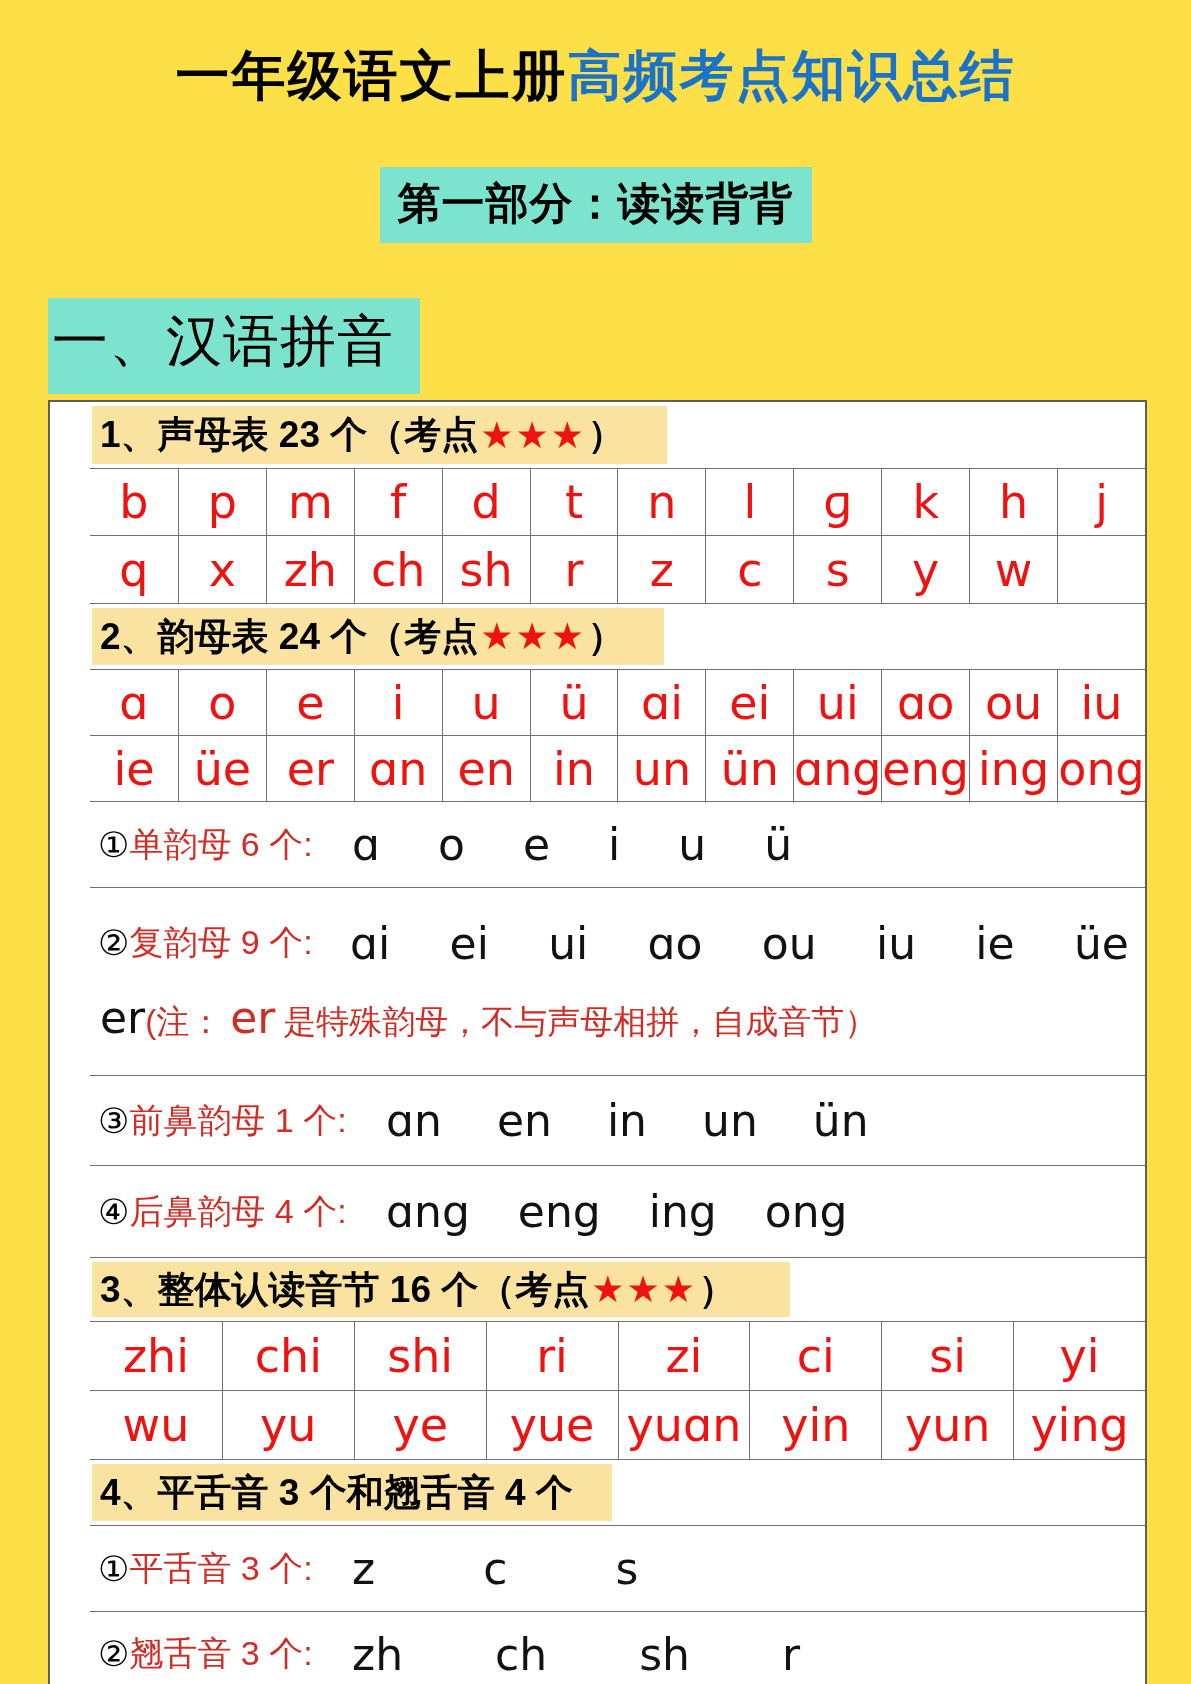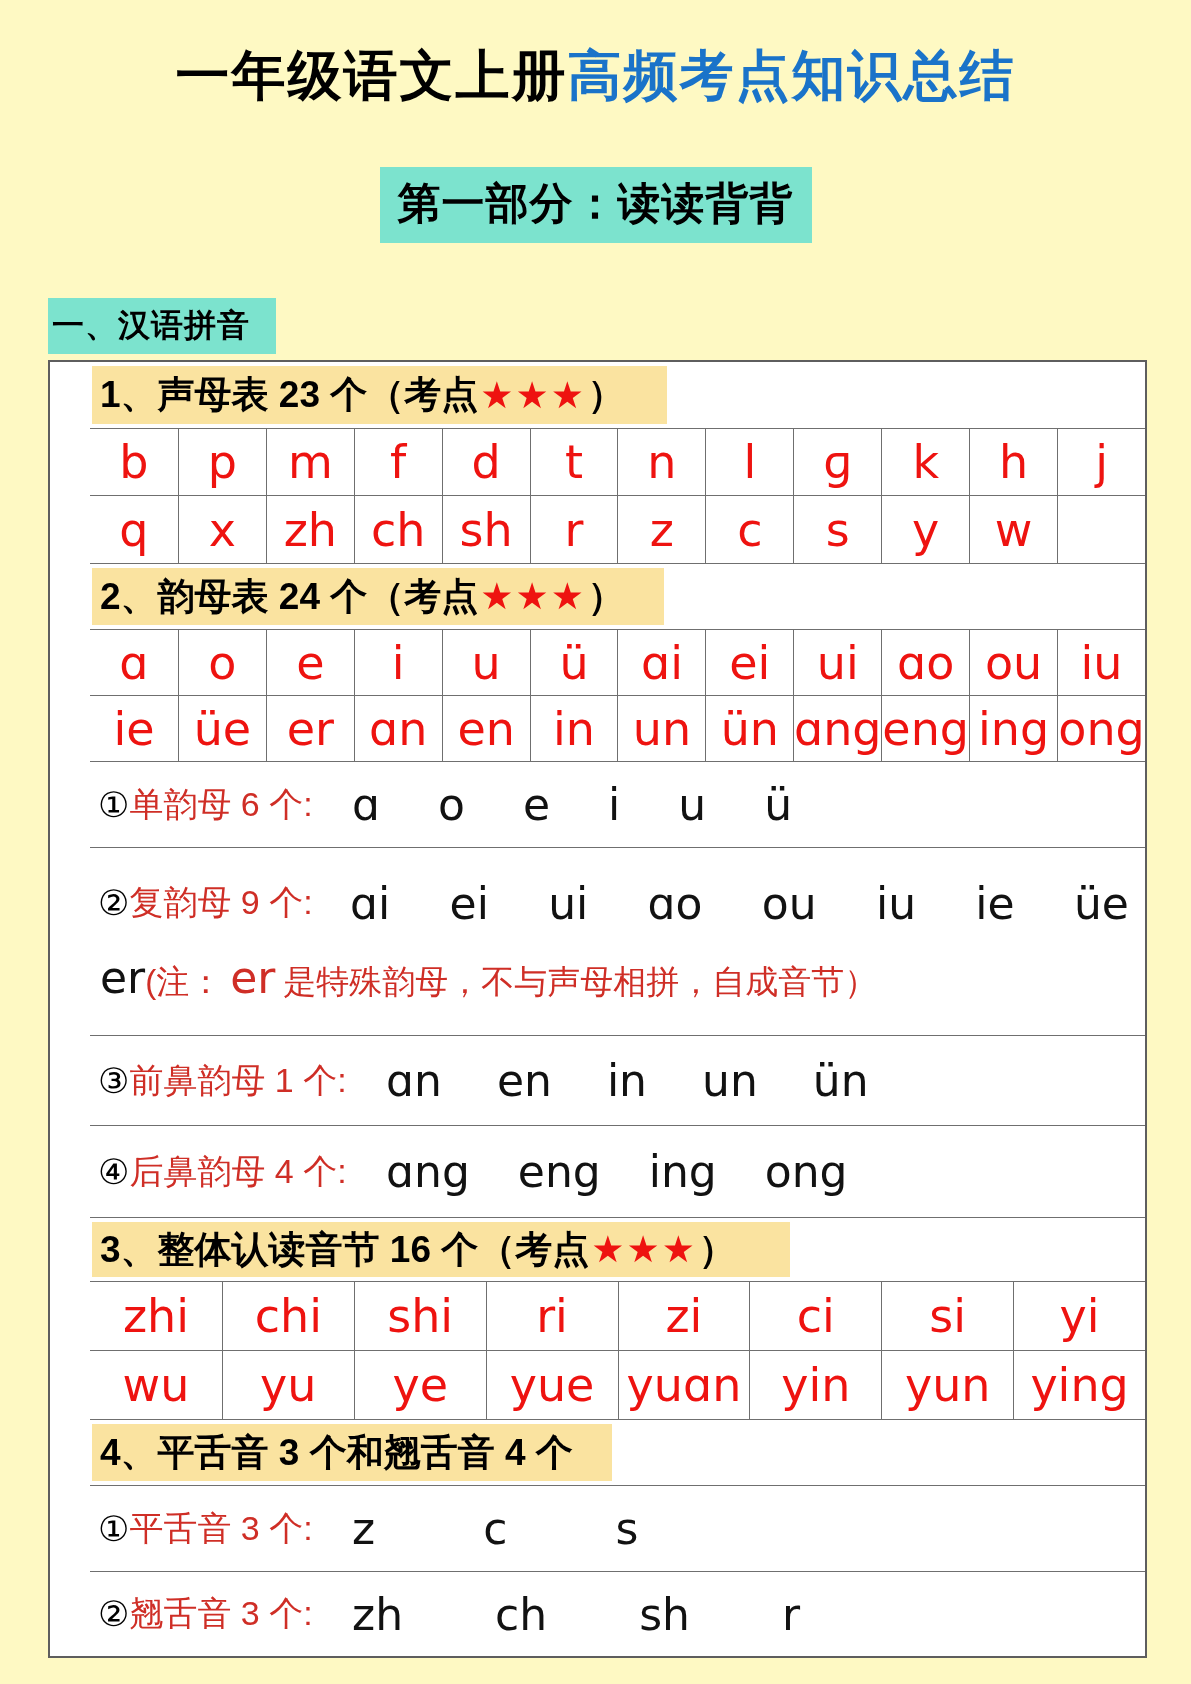--- a/index.html
+++ b/index.html
@@ -7,39 +7,39 @@
     --red:#ee1310;
     --labelred:#cf2e26;
     --blue:#1a73c9;
     --cyan:#7ce3ce;
     --yellow:#fae3a0;
   }
   *{box-sizing:border-box;margin:0;padding:0;}
   html,body{background:#ffffff;}
   body{width:1191px;}
   .page{
-    width:1191px;height:1684px;background:#fef9c3;overflow:hidden;
+    width:1191px;height:1684px;background:#fde047;overflow:hidden;
     font-family:"Liberation Sans","DejaVu Sans",sans-serif;color:#000;
   }
   
   .title{
     text-align:center;padding-top:44px;font-size:54px;font-weight:800;
     letter-spacing:2px;line-height:1.15;
   }
   .title .blue{color:var(--blue);}
   .subtitle-wrap{text-align:center;margin-top:18px;}
   .hl-cyan{background:var(--cyan);margin-top:43px;}
   .subtitle{
     display:inline-block;font-size:43px;font-weight:800;
     padding:8px 18px 10px 18px;letter-spacing:1px;
   }
   .section{margin:12px 0 6px 48px;}
   .section-label{
-    display:inline-block;font-size:32px;font-weight:700;
-    padding:6px 26px 6px 4px;letter-spacing:1px;
+    display:inline-block;font-size:56px;font-weight:400;
+    padding:6px 26px 14px 4px;letter-spacing:1px;
   }
   
   .ptable{margin-left:48px;width:1099px;border:2px solid #5e5e5e;background:#fff;padding-left:40px;}
   .row{position:relative;width:100%;}
   .row + .row{border-top:1px solid var(--bd);}
   
   .hrow{display:flex;align-items:stretch;}
   .hl-yellow{
     background:var(--yellow);display:flex;align-items:center;
     margin:4px 0 4px 2px;padding:0 12px 0 8px;

